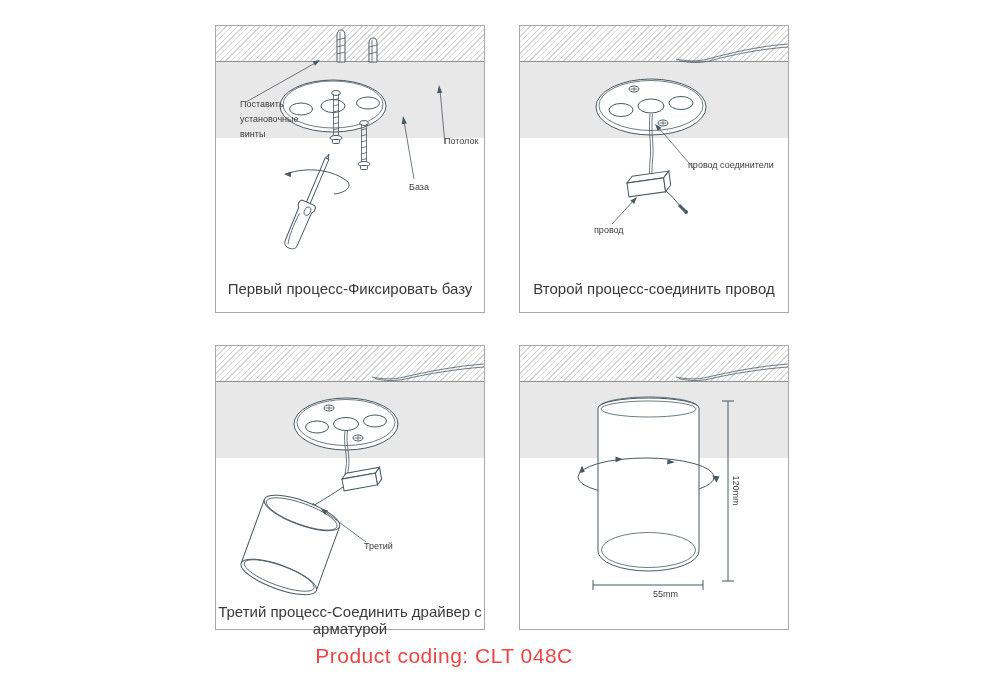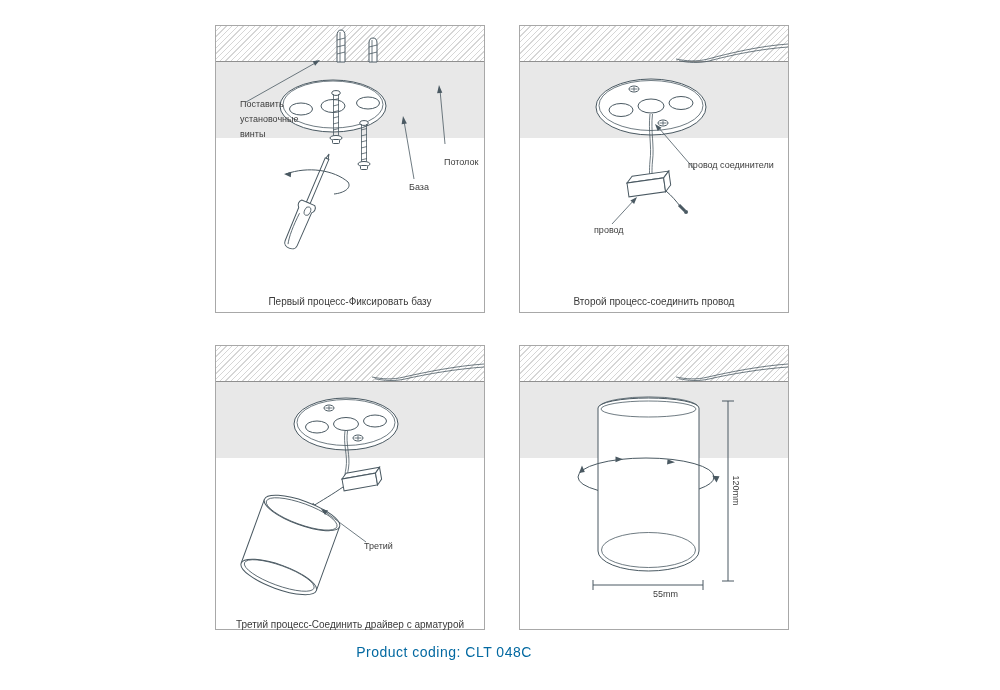--- a/index.html
+++ b/index.html
@@ -14,23 +14,23 @@
          background:repeating-linear-gradient(135deg,#ffffff 0px,#ffffff 3px,#d6d6d6 3px,#d6d6d6 4px);
          border-bottom:1px solid #8f8f8f;}
   .band{position:absolute;left:0;top:36px;right:0;height:76px;background:#e8e8e8;}
   .art{position:absolute;left:0;top:0;width:100%;height:100%;}
   .ln{stroke:#4a5962;fill:none;stroke-width:1;}
   .lt{stroke:#4a5962;fill:none;stroke-width:0.8;}
   .fw{stroke:#4a5962;fill:#ffffff;stroke-width:1;}
   .ah{fill:#4a5962;stroke:none;}
   .lbl{position:absolute;font-size:9px;line-height:15px;color:#3c3c3c;white-space:nowrap;}
   .lbl.wrap{white-space:normal;}
-  .cap{position:absolute;left:0;right:0;text-align:center;font-size:10px;color:#3a3a3a;margin-top:16px;}
+  .cap{position:absolute;left:0;right:0;text-align:center;font-size:15px;color:#3a3a3a;}
   .product{position:absolute;left:0;right:0;top:644px;text-align:center;
-           font-size:14px;color:#0369a1;letter-spacing:0.5px;}
+           font-size:21px;color:#ef4444;letter-spacing:0.5px;}
   .dim-v{transform:rotate(90deg);transform-origin:center;}
 </style>
 </head>
 <body>
 
 <div class="stage">
 
   <div class="panel p1">
     <div class="hatch"></div>
     <div class="band"></div>
@@ -82,21 +82,21 @@
       <g>
         <line class="lt" x1="229" y1="118" x2="224" y2="64"></line>
         <polygon class="ah" points="223,59 226.3,66.8 221.1,67.2"></polygon>
       </g>
       <g>
         <line class="lt" x1="198" y1="153" x2="188" y2="95"></line>
         <polygon class="ah" points="187,90 190.9,97.5 185.6,98.3"></polygon>
       </g>
     </svg>
     <div class="lbl wrap" style="left:24px;top:71px;width:66px;">Поставить установочные винты</div>
-    <div class="lbl" style="left:228px;top:129px;text-align:center;">Потолок</div>
+    <div class="lbl" style="left:228px;top:108px;text-align:center;">Потолок</div>
     <div class="lbl" style="left:193px;top:154px;">База</div>
     <div class="cap" style="top:254px;">Первый процесс-Фиксировать базу</div>
   </div>
 
   <div class="panel p2">
     <div class="hatch"></div>
     <div class="band"></div>
     <svg class="art" viewBox="0 0 268 286" preserveAspectRatio="none">
       <g>
         <path class="lt" d="M268,18 C240,20 210,27 188,33 C176,36 166,35 156,33"></path>

